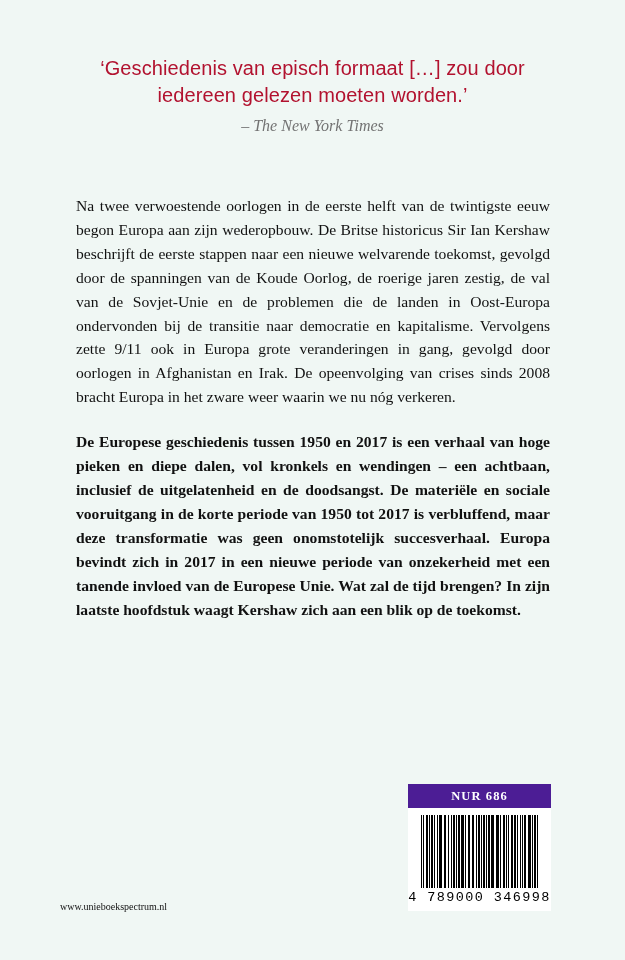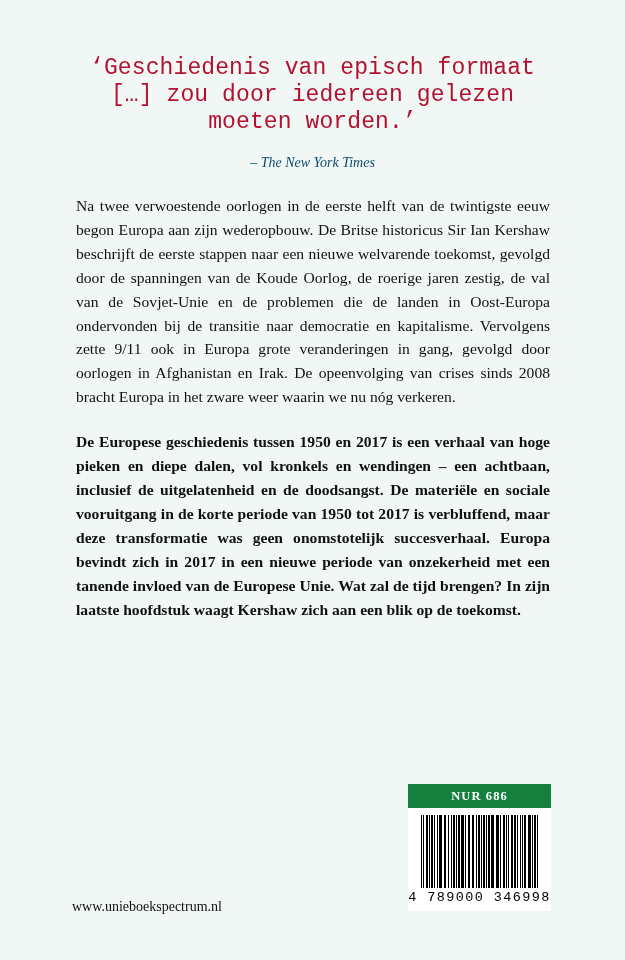--- a/index.html
+++ b/index.html
@@ -25,29 +25,29 @@
   
   .quote-block {
     position: absolute;
     left: 76px;
     top: 55px;
     width: 473px;
     text-align: center;
   }
   .quote-text {
     color: #b2122f;
-    font-size: 23px;
+    font-size: 20px;
     line-height: 27px;
-    font-family: Liberation Mono, monospace;
+    font-family: Liberation Sans, sans-serif;
     letter-spacing: 0.1px;
   }
   .quote-attrib {
-    margin-top: 16px;
-    color: #0c4a6e;
-    font-size: 14px;
+    margin-top: 6px;
+    color: #737373;
+    font-size: 16px;
     line-height: 22px;
     font-style: italic;
     font-family: "Liberation Serif", "DejaVu Serif", serif;
   }
 
   
   .blurb {
     position: absolute;
     left: 76px;
     top: 194px;
@@ -64,41 +64,41 @@
     font-family: "Liberation Serif", "DejaVu Serif", serif;
   }
   .blurb p + p {
     margin-top: 21px;
     font-weight: bold;
   }
 
   
   .site-url {
     position: absolute;
-    left: 72px;
+    left: 60px;
     top: 897px;
     color: #111111;
-    font-size: 14px;
+    font-size: 10px;
     line-height: 20px;
     font-family: "Liberation Serif", "DejaVu Serif", serif;
   }
 
   
   .barcode-panel {
     position: absolute;
     left: 408px;
     top: 784px;
     width: 143px;
     height: 127px;
     background: #ffffff;
     box-sizing: border-box;
   }
   .nur-banner {
     height: 24px;
-    background: #15803d;
+    background: #4c1d95;
     color: #ffffff;
     display: flex;
     align-items: center;
     justify-content: center;
     font-size: 12.5px;
     letter-spacing: 1.1px;
     font-family: "Liberation Serif", "DejaVu Serif", serif;
     font-variant: small-caps;
     font-weight: 700;
   }

